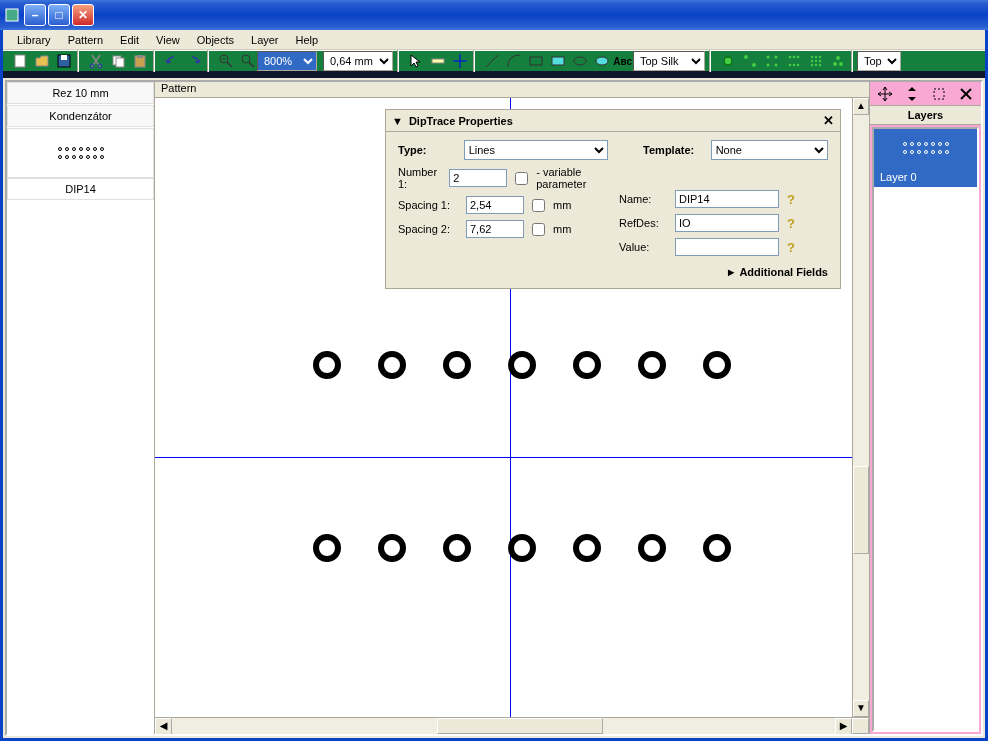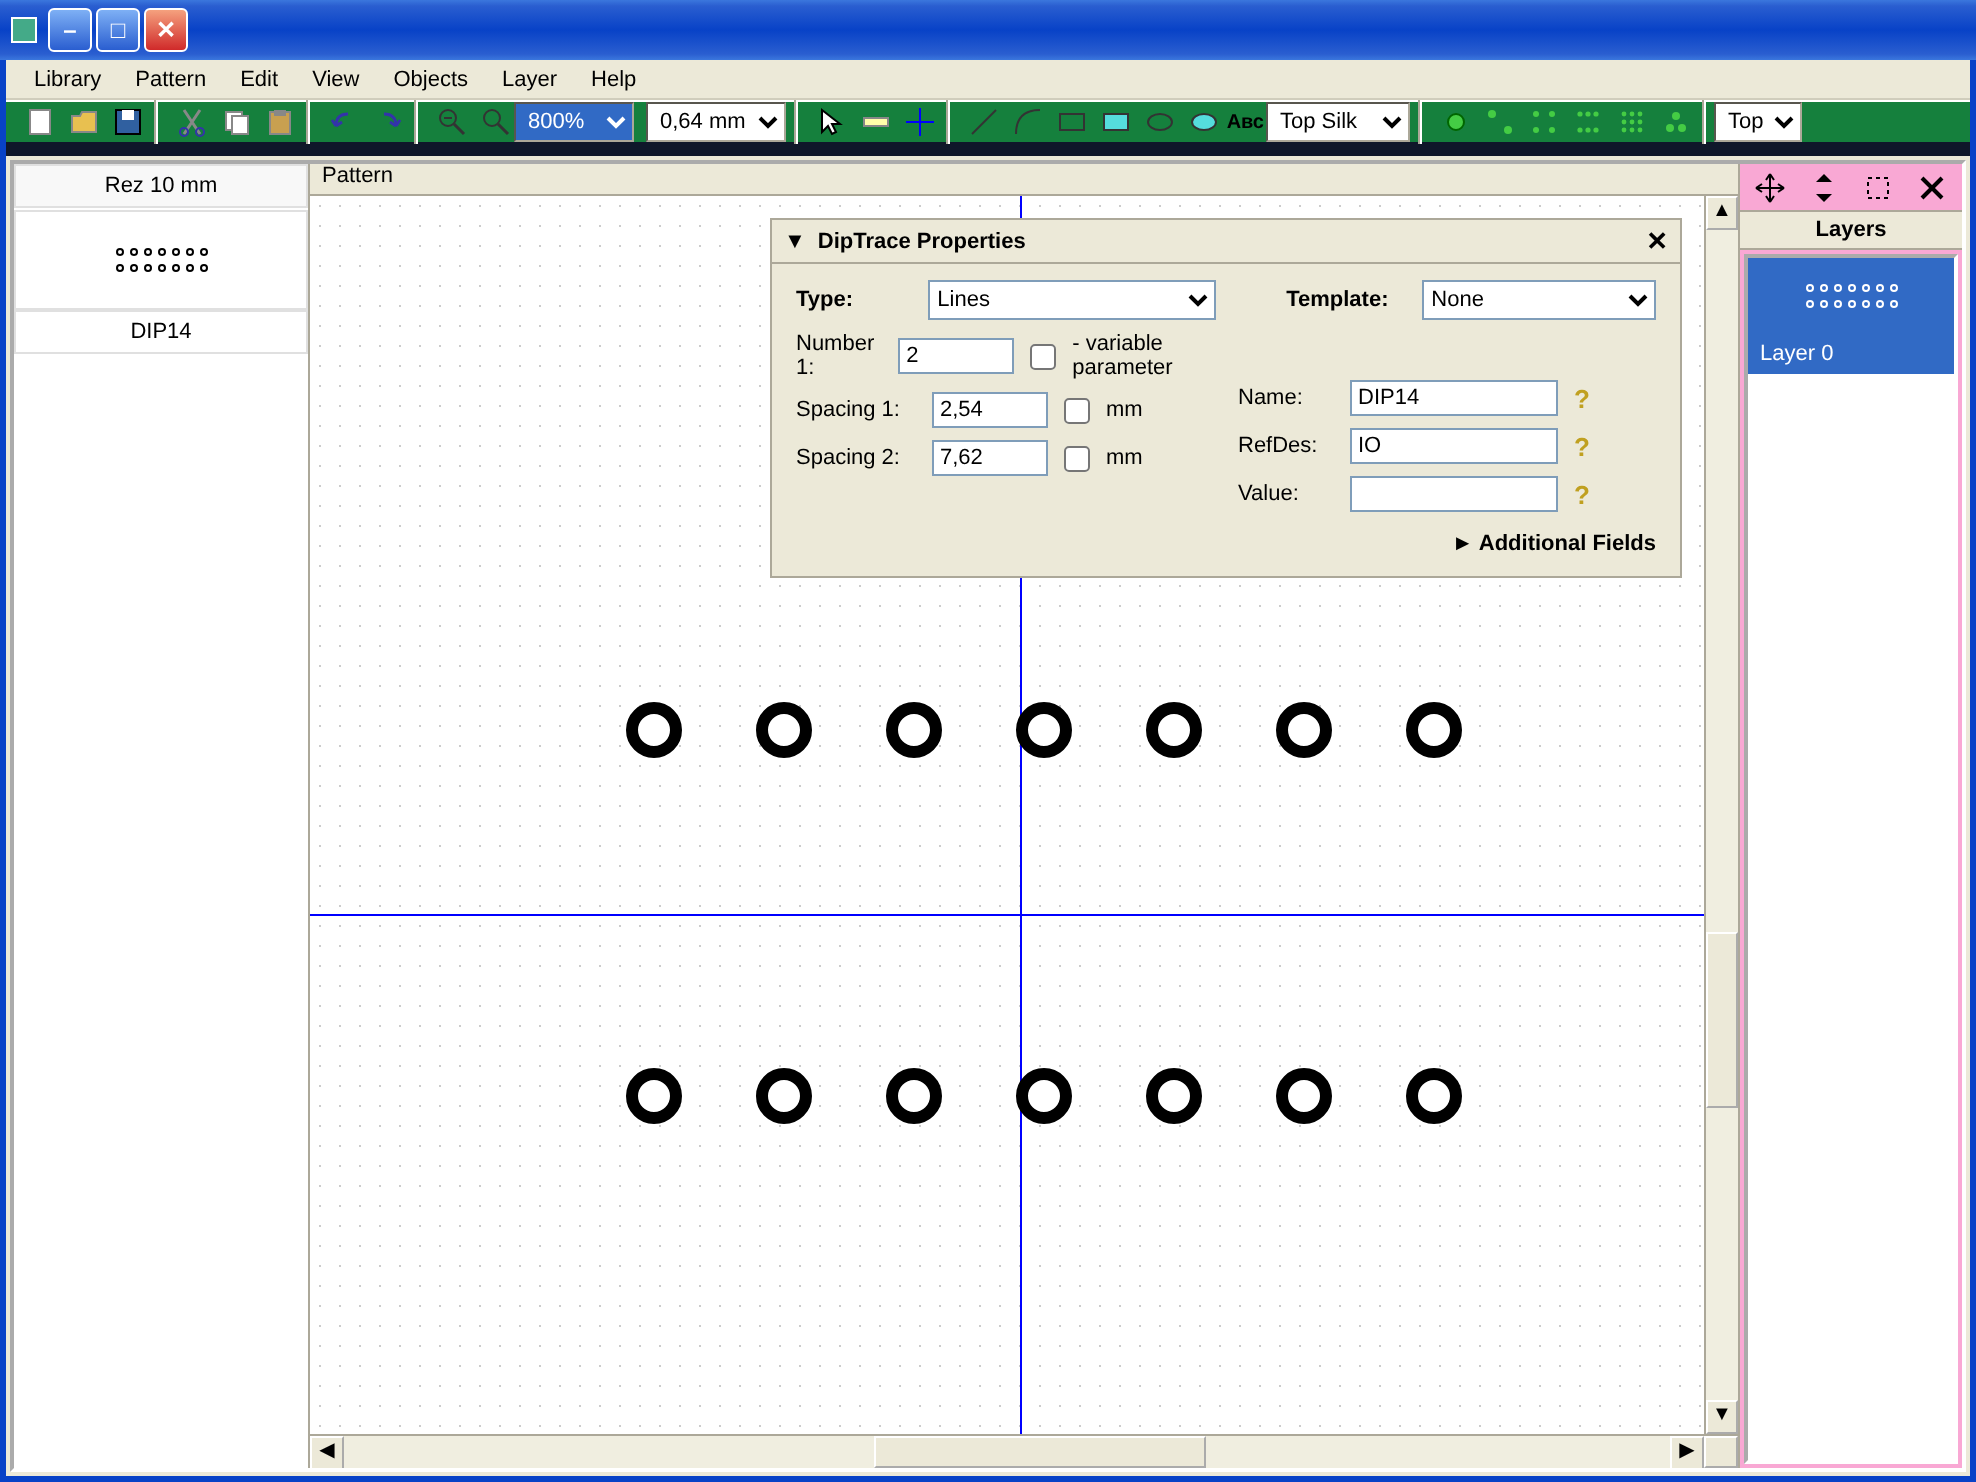--- a/index.html
+++ b/index.html
@@ -287,20 +287,21 @@
         </svg>
       </div>
   <div class="tb-sep"></div>
   <select class="tb-combo" style="width:44px"><option>Top</option></select>
 </div>
 
 <div class="main-area">
 
   <div class="left-panel">
     <div class="left-item header">Rez 10 mm</div>
+    <div class="left-item header">Kondenzátor</div>
     <div class="left-preview">
       <div style="display:flex;flex-direction:column;gap:4px">
         <div class="dots-row">
               <span class="d"></span>
               <span class="d"></span>
               <span class="d"></span>
               <span class="d"></span>
               <span class="d"></span>
               <span class="d"></span>
               <span class="d"></span>

